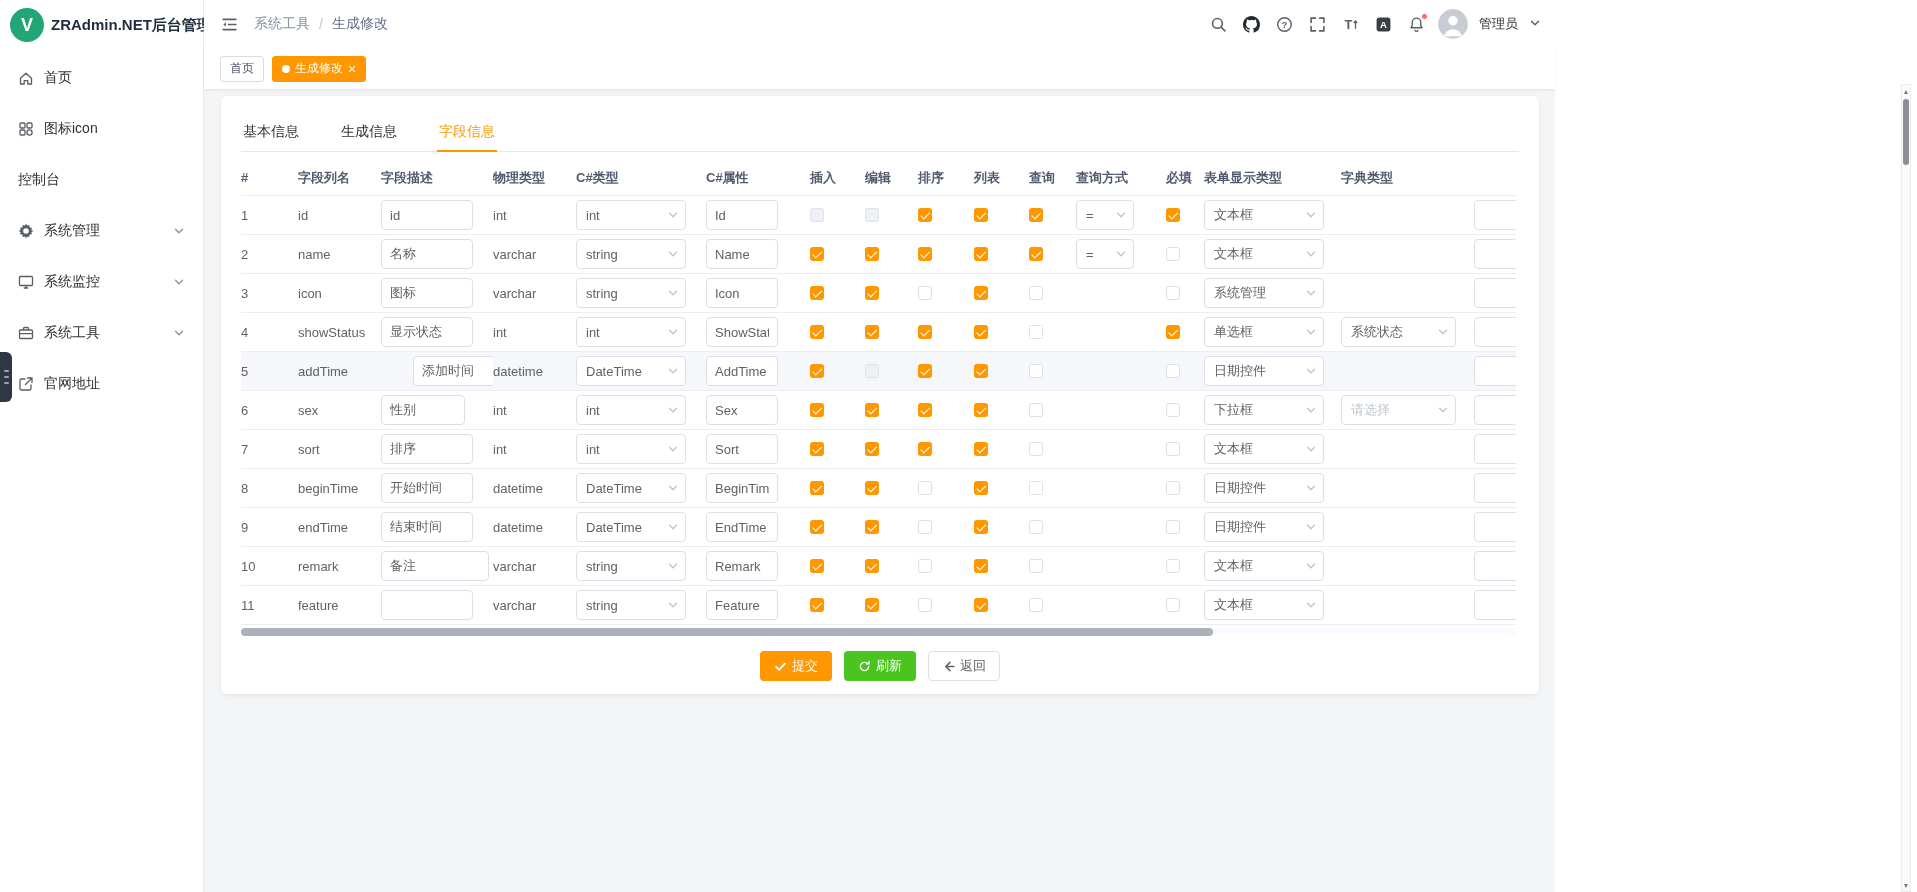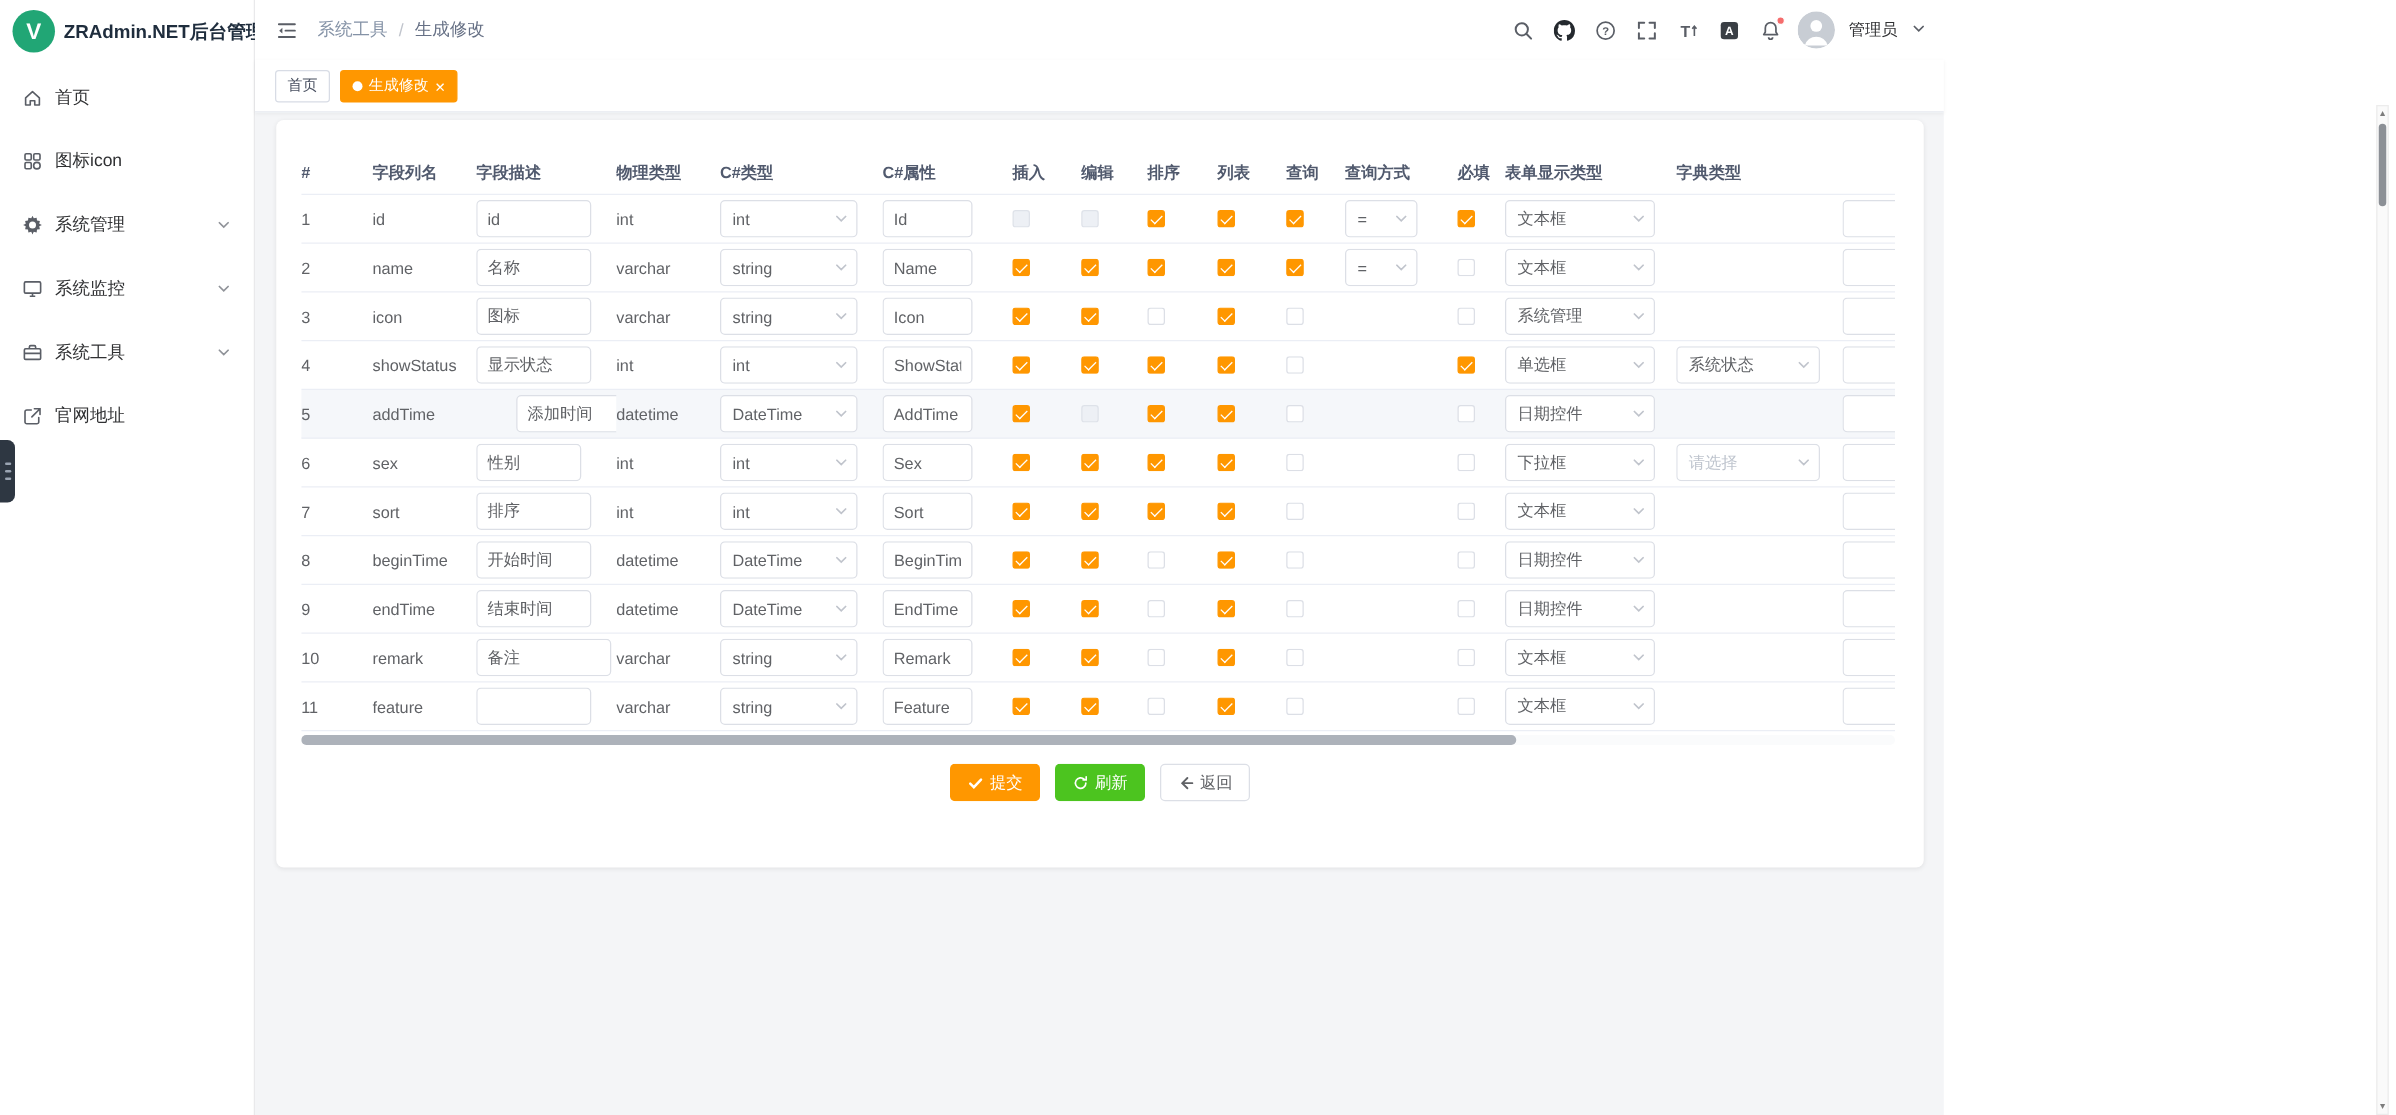--- a/index.html
+++ b/index.html
@@ -131,20 +131,23 @@
             <svg viewBox="0 0 16 16" fill="none" stroke="currentColor" stroke-width="1.3">
               <rect x="2" y="2" width="5" height="5" rx="1"></rect>
               <rect x="9" y="2" width="5" height="5" rx="1"></rect>
               <rect x="2" y="9" width="5" height="5" rx="1"></rect>
               <circle cx="11.5" cy="11.5" r="2.6"></circle>
             </svg>
           </span>
           <span>图标icon</span>
         </div>
         <div class="menu-item">
+          <span>控制台</span>
+        </div>
+        <div class="menu-item">
           <span class="mi-icon">
             <svg viewBox="0 0 16 16" fill="currentColor">
               <path d="M8 .5l1 2.1 2.3-.5.3 2.3 2.3.3-.5 2.3 2.1 1-2.1 1 .5 2.3-2.3.3-.3 2.3-2.3-.5-1 2.1-1-2.1-2.3.5-.3-2.3-2.3-.3.5-2.3-2.1-1 2.1-1-.5-2.3 2.3-.3.3-2.3 2.3.5z"></path>
               <circle cx="8" cy="8" r="2.8" fill="#fff"></circle>
             </svg>
           </span>
           <span>系统管理</span>
           <span class="mi-arrow">
             <svg viewBox="0 0 12 12" fill="none" stroke="currentColor" stroke-width="1.4" stroke-linecap="round">
               <path d="M2.5 4.2L6 7.7l3.5-3.5"></path>
@@ -268,20 +271,25 @@
         </span>
         <span class="tag active">
           <i class="dot"></i>
           <span>生成修改</span>
           <span class="close">×</span>
         </span>
       </div>
 
     <div class="content">
       <div class="card">
+        <div class="el-tabs" id="panel-tabs">
+            <div class="el-tab">基本信息</div>
+            <div class="el-tab">生成信息</div>
+            <div class="el-tab active">字段信息</div>
+          </div>
         <div class="table-wrap">
           <div class="t-row t-head-row" id="t-head">
               <div class="td" style="flex: 0 0 57px;">#</div>
               <div class="td" style="flex: 0 0 83px;">字段列名</div>
               <div class="td" style="flex: 0 0 112px;">字段描述</div>
               <div class="td" style="flex: 0 0 83px;">物理类型</div>
               <div class="td" style="flex: 0 0 130px;">C#类型</div>
               <div class="td" style="flex: 0 0 100px;">C#属性</div>
               <div class="td td-check" style="flex: 0 0 55px;">插入</div>
               <div class="td td-check" style="flex: 0 0 53px;">编辑</div>

